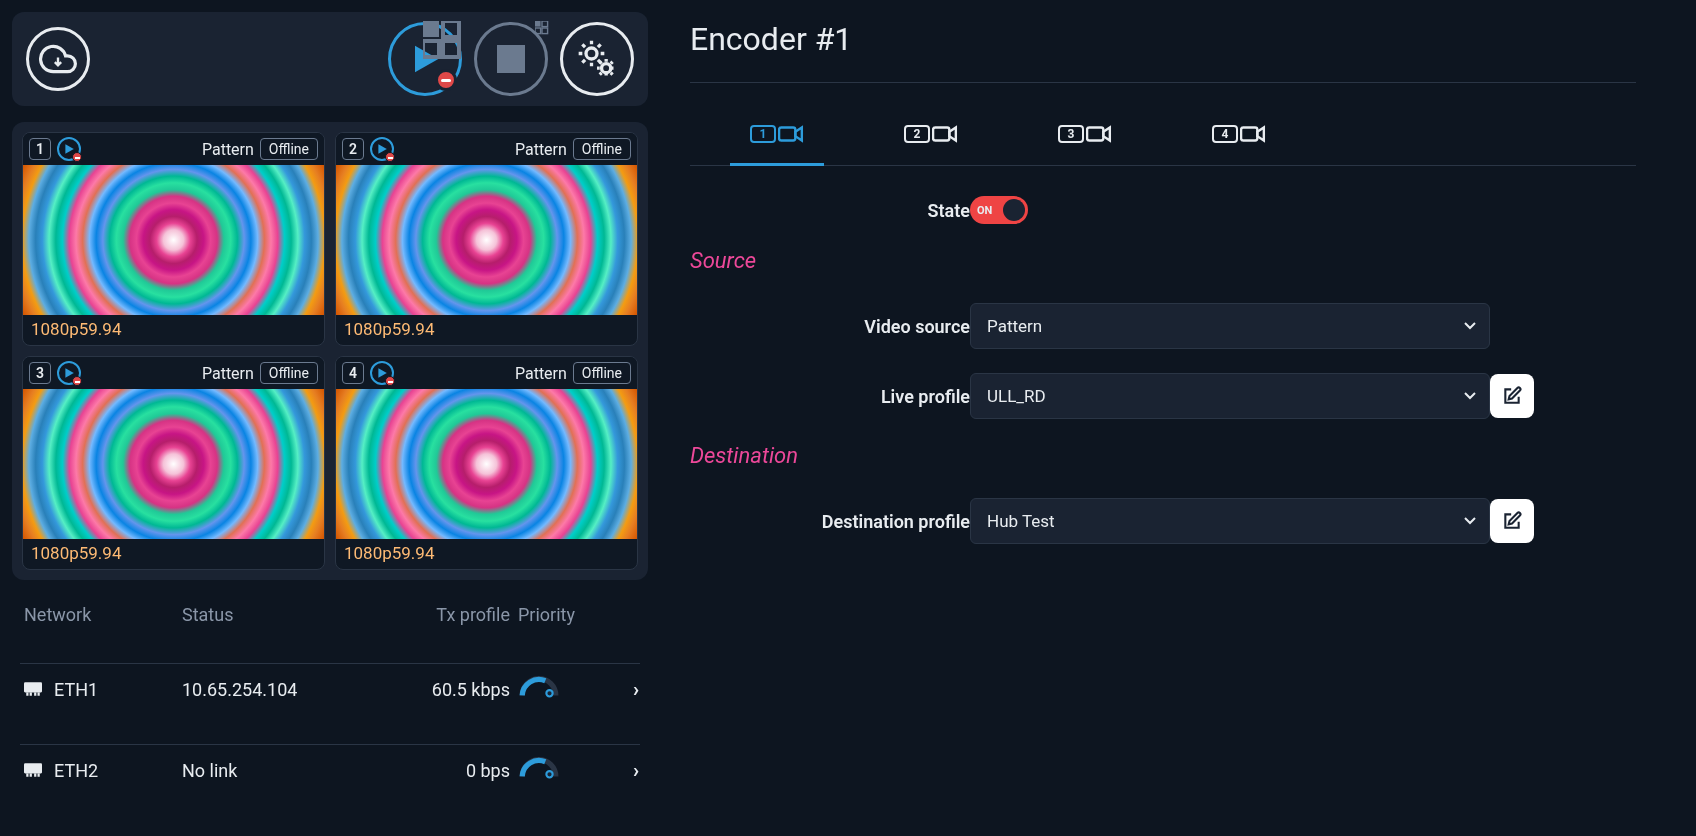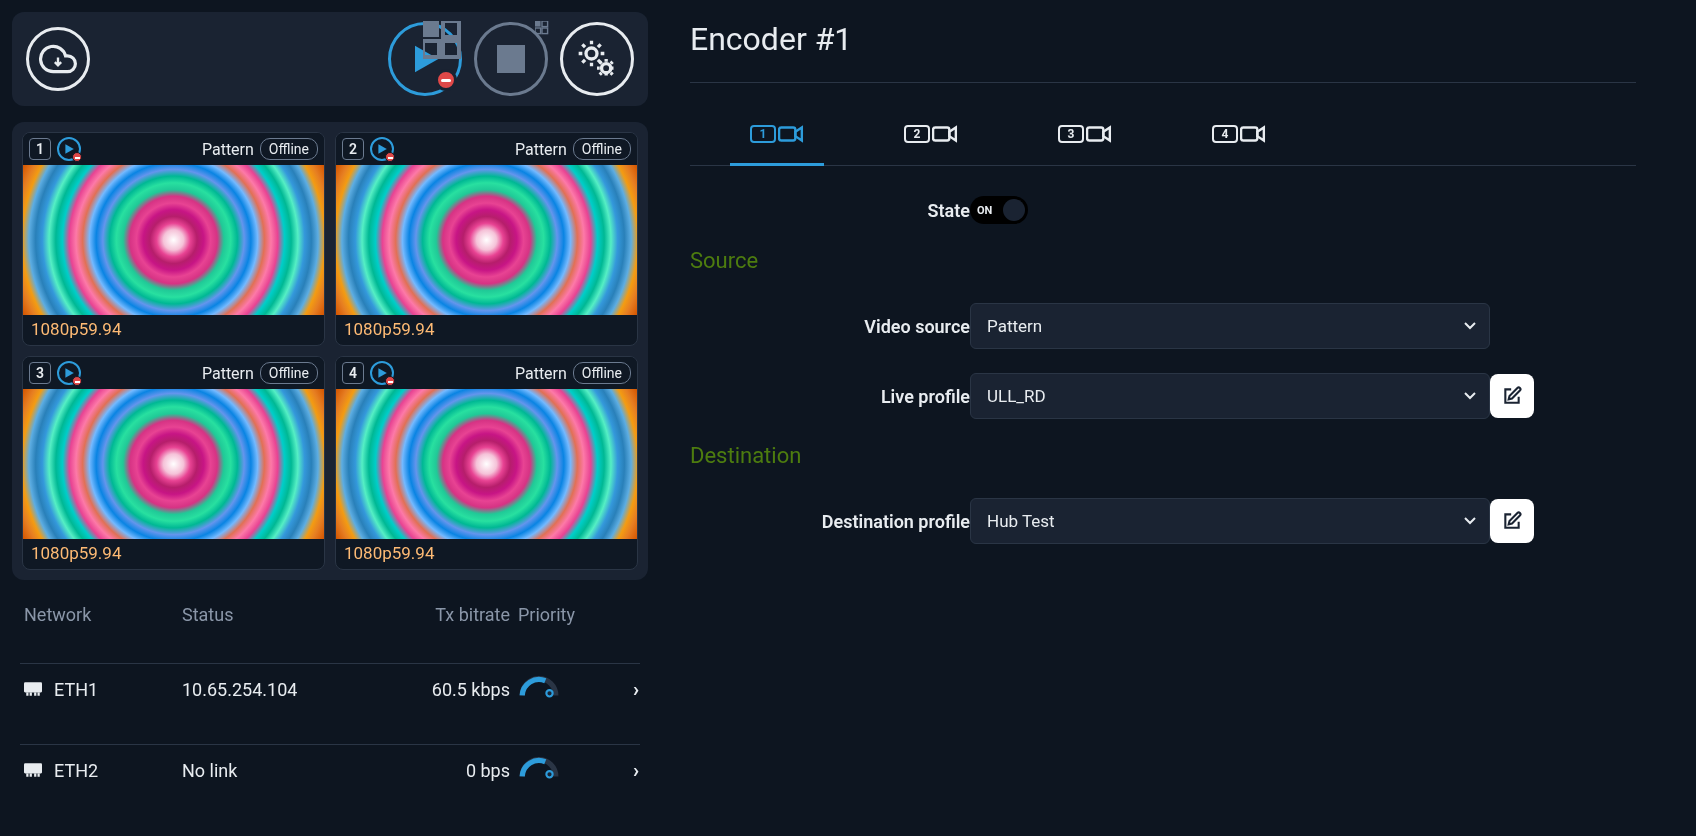--- a/index.html
+++ b/index.html
@@ -126,21 +126,21 @@
   width: 10px; height: 10px;
   background: #e04848;
   border-radius: 50%;
   border: 1px solid #0f1824;
 }
 .enc-play-mini .mini-badge2::after { content:""; position:absolute; top:4px; left:2px; width:5px; height:1.5px; background:#fff; }
 .enc-spacer { flex: 1; }
 .enc-pattern { font-size: 16px; color: #e8ecf0; }
 .enc-status {
   border: 1px solid #6b7a8f;
-  border-radius: 10px;
+  border-radius: 4px;
   padding: 2px 8px;
   font-size: 14px;
 }
 .enc-preview {
   width: 100%;
   height: 150px;
   background: radial-gradient(circle at center,
     #fff 0%, #f5c2d8 6%, #e84393 10%, #b61e6b 14%,
     #c71585 18%, #e84393 22%, #d63384 26%,
     #20c997 30%, #28e0a0 34%, #00b894 38%,
@@ -229,21 +229,21 @@
   margin-bottom: 24px;
 }
 .form-label {
   width: 280px;
   text-align: right;
   font-size: 18px;
   font-weight: 600;
 }
 .toggle {
   width: 58px; height: 28px;
-  background: #000000;
+  background: #ef4444;
   border-radius: 14px;
   position: relative;
   cursor: pointer;
   display: flex;
   align-items: center;
 }
 .toggle .knob {
   width: 22px; height: 22px;
   background: #1a2332;
   border-radius: 50%;
@@ -252,22 +252,23 @@
 }
 .toggle .lbl {
   font-size: 11px;
   font-weight: 700;
   margin-left: 7px;
   color: #e8ecf0;
 }
 
 .section-label {
   font-size: 22px;
-  color: #4d7c0f;
+  color: #ec4899;
   margin: 20px 0 30px;
+  font-style: italic;
 }
 
 .select-wrap {
   flex: 1;
   max-width: 520px;
   position: relative;
 }
 .select {
   width: 100%;
   background: #1a2332;
@@ -409,21 +410,21 @@
     <div class="enc-preview"></div>
     <div class="enc-footer">1080p59.94</div>
         </div>
       </div>
   </div>
 
   <div class="net-table">
     <div class="net-head">
       <div>Network</div>
       <div>Status</div>
-      <div class="c3">Tx bitrate</div>
+      <div class="c3">Tx profile</div>
       <div>Priority</div>
       <div></div>
     </div>
     <div id="net-rows">
         <div class="net-row">
     <div class="net-name">
       <svg class="eth-icon" viewBox="0 0 16 12" fill="#e8ecf0">
               <rect x="0" y="0" width="16" height="9" rx="1"></rect>
               <rect x="2" y="9" width="2" height="3"></rect>
               <rect x="5" y="9" width="2" height="3"></rect>

